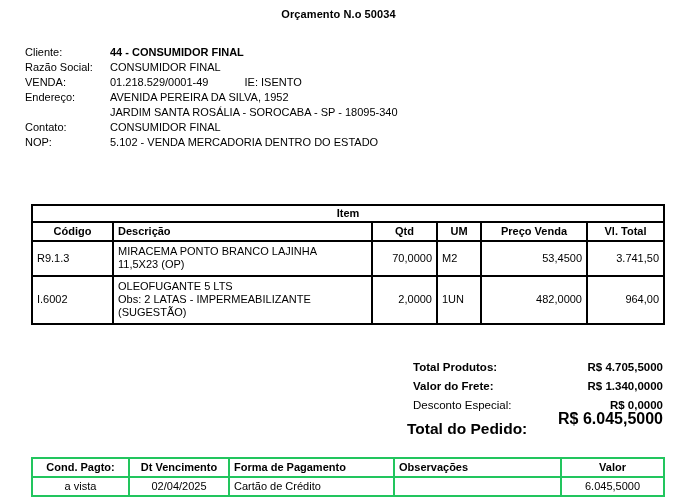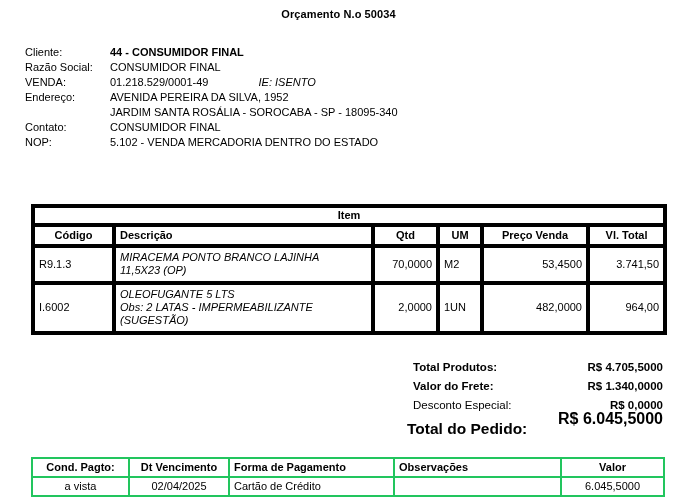--- a/index.html
+++ b/index.html
@@ -50,36 +50,35 @@
   }
   .cust-value {
     font-size: 11px;
     white-space: nowrap;
   }
   .cust-value.bold {
     font-weight: bold;
   }
   .cust-value .ie-part {
     display: inline-block;
-    margin-left: 50px;
-    font-style: italic;
+    margin-left: 36px;
   }
 
   
   .items-table {
     position: absolute;
     top: 204px;
     left: 31px;
     width: 632px;
     border-collapse: collapse;
     table-layout: fixed;
     font-size: 11px;
   }
   .items-table td, .items-table th {
-    border: 4px solid #000000;
+    border: 2px solid #000000;
     padding: 0;
     vertical-align: top;
   }
   .items-table .band {
     text-align: center;
     font-weight: bold;
     height: 15px;
     line-height: 15px;
     padding: 0 2px;
     vertical-align: middle;
@@ -100,21 +99,21 @@
   }
   .cell-code {
     text-align: left;
     vertical-align: middle !important;
   }
   .cell-desc { text-align: left; }
   .cell-qtd  { text-align: right; vertical-align: middle !important; }
   .cell-um   { text-align: left; vertical-align: middle !important; }
   .cell-price{ text-align: right; vertical-align: middle !important; }
   .cell-total{ text-align: right; vertical-align: middle !important; }
-  .desc-line { display: block; white-space: nowrap; font-style: italic; }
+  .desc-line { display: block; white-space: nowrap; }
 
   
   .totals {
     position: absolute;
     top: 345px;
     left: 404px;
     width: 259px;
   }
   .tot-row {
     display: flex;

